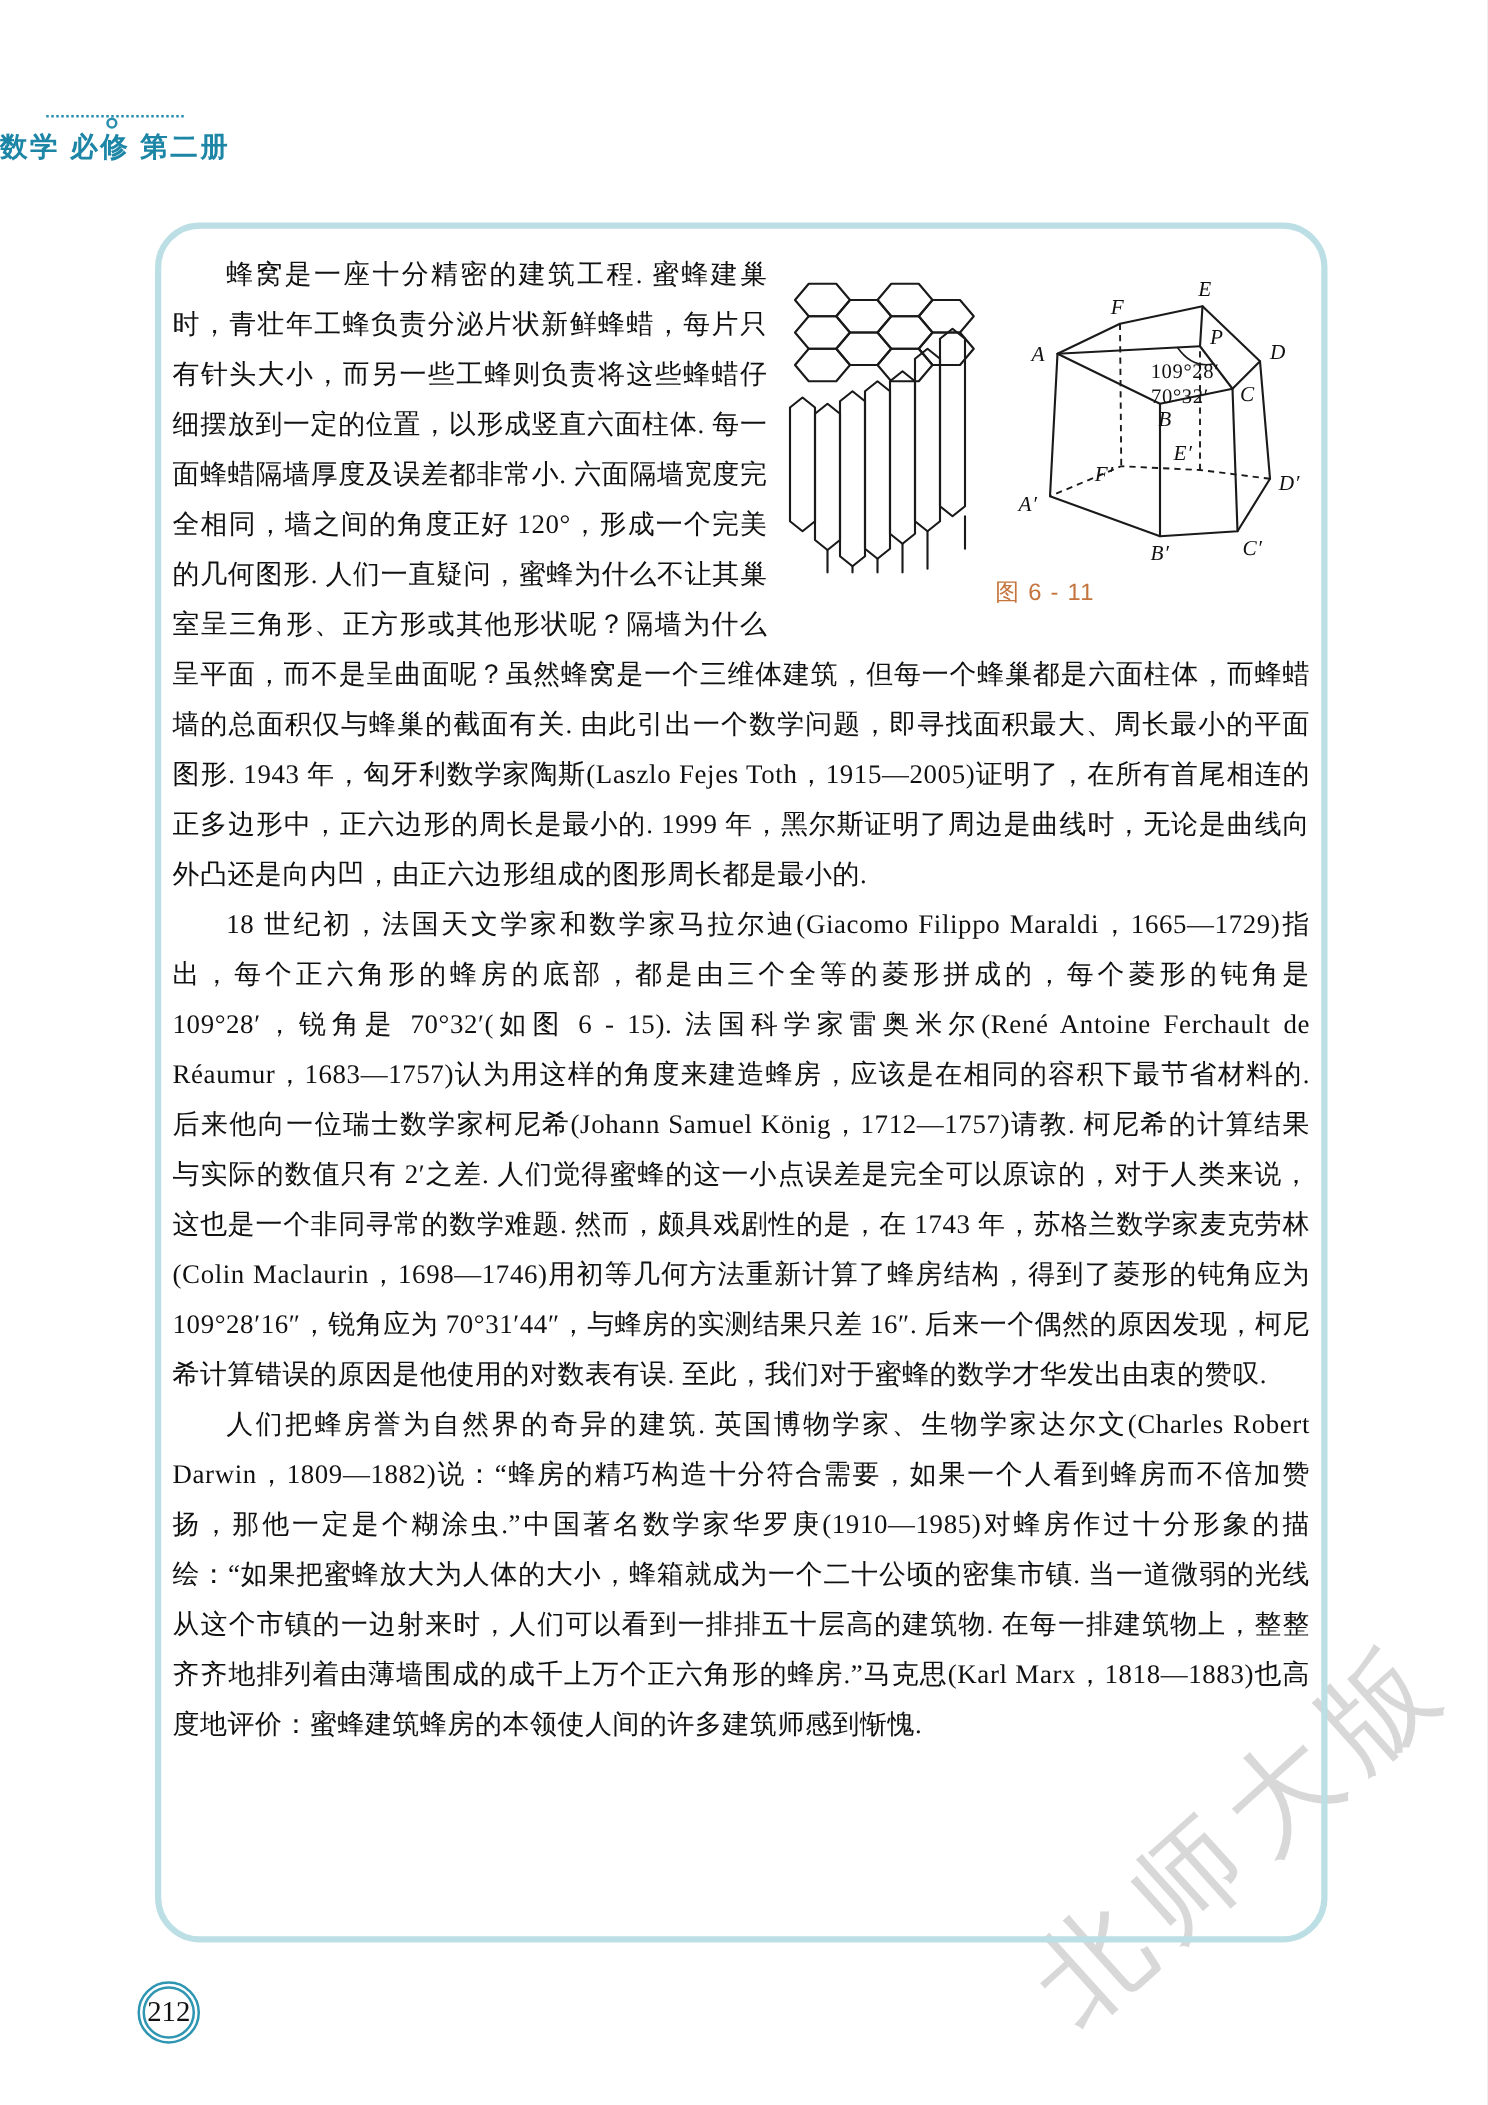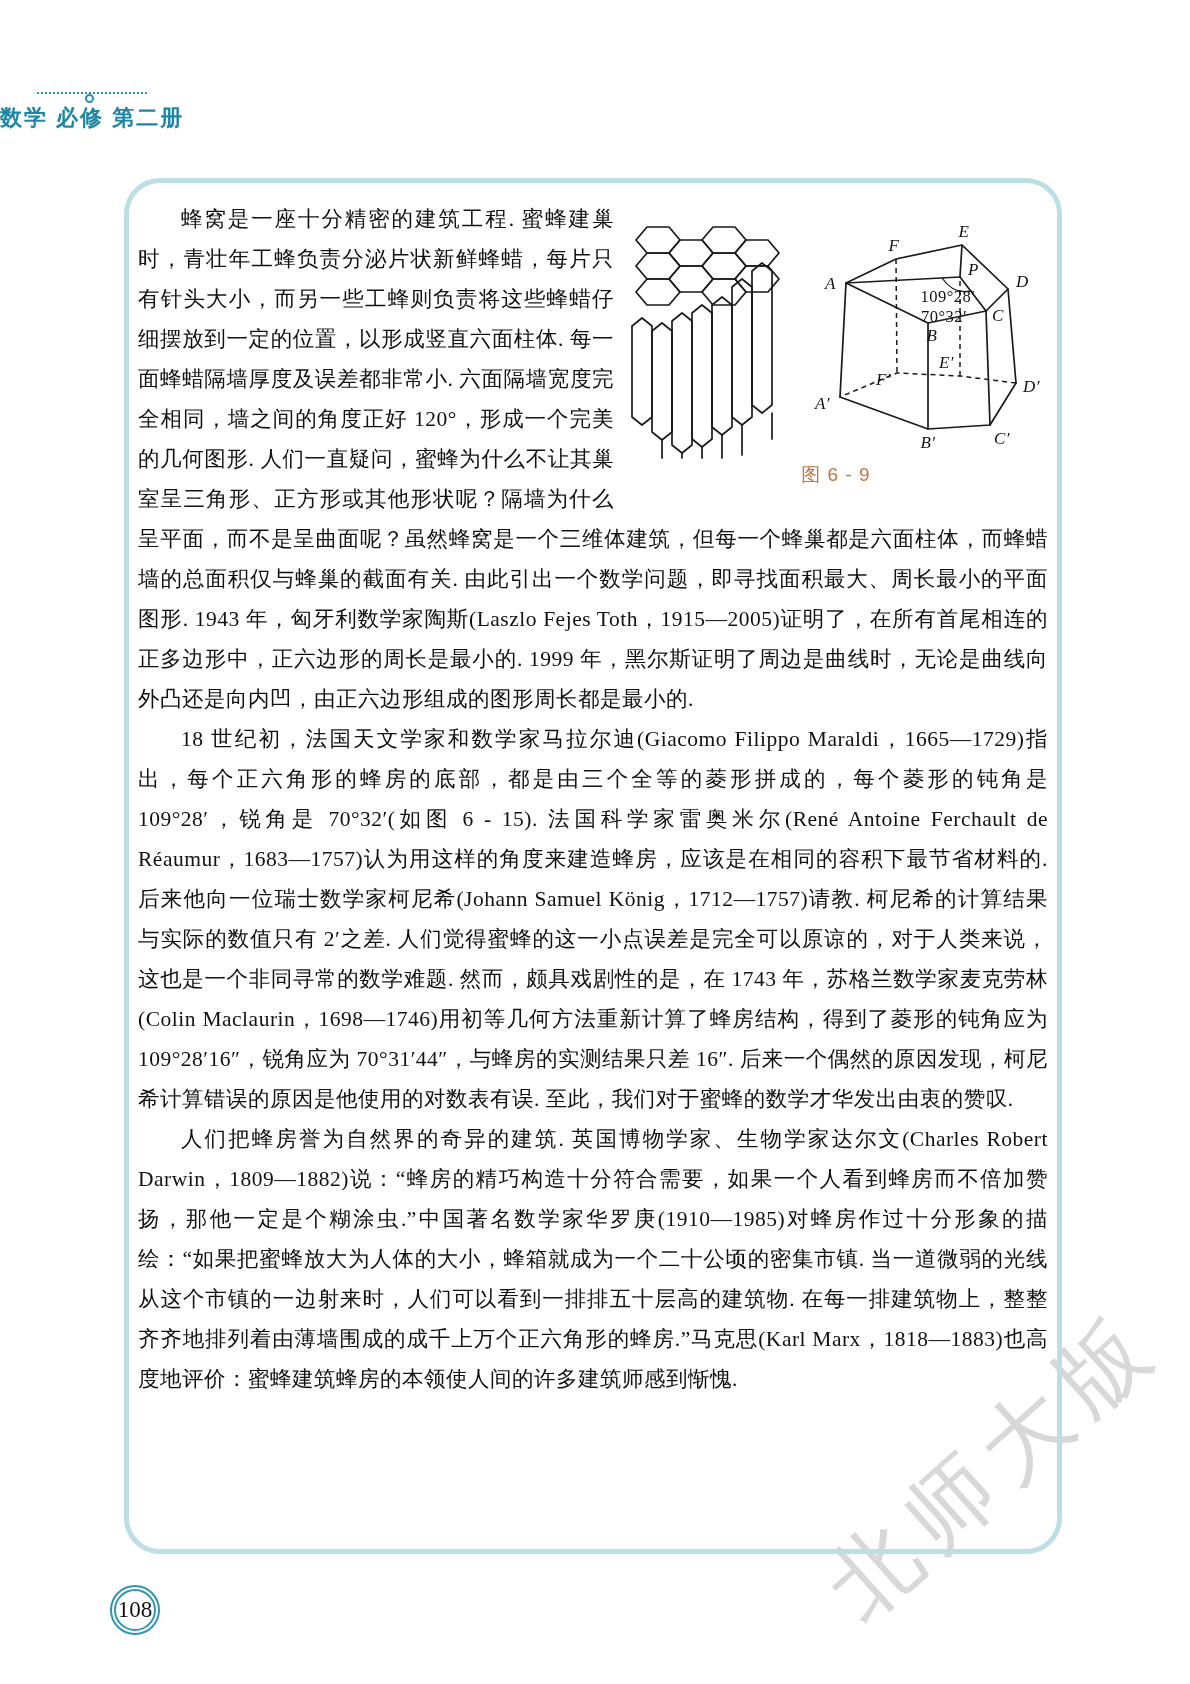--- a/index.html
+++ b/index.html
@@ -184,33 +184,33 @@
             <text class="lbl" x="34" y="208" text-anchor="end">A′</text>
             <text class="lbl" x="132" y="247" text-anchor="middle">B′</text>
             <text class="lbl" x="198" y="243">C′</text>
             <text class="lbl" x="227" y="191">D′</text>
             <text class="lbl" x="158" y="167" text-anchor="end">E′</text>
             <text class="lbl" x="95" y="184" text-anchor="end">F′</text>
             <text class="ang" x="152" y="101" text-anchor="middle">109°28′</text>
             <text class="ang" x="148" y="121" text-anchor="middle">70°32′</text>
           </svg>
         </span>
-        <span class="fig-caption" style="display:block">图 6 - 9</span>
+        <span class="fig-caption" style="display:block">图 6 - 11</span>
       </span><span>蜂窝是一座十分精密的建筑工程. 蜜蜂建巢时，青壮年工蜂负责分泌片状新鲜蜂蜡，每片只有针头大小，而另一些工蜂则负责将这些蜂蜡仔细摆放到一定的位置，以形成竖直六面柱体. 每一面蜂蜡隔墙厚度及误差都非常小. 六面隔墙宽度完全相同，墙之间的角度正好 120°，形成一个完美的几何图形. 人们一直疑问，蜜蜂为什么不让其巢室呈三角形、正方形或其他形状呢？隔墙为什么呈平面，而不是呈曲面呢？虽然蜂窝是一个三维体建筑，但每一个蜂巢都是六面柱体，而蜂蜡墙的总面积仅与蜂巢的截面有关. 由此引出一个数学问题，即寻找面积最大、周长最小的平面图形. 1943 年，匈牙利数学家陶斯(Laszlo Fejes Toth，1915—2005)证明了，在所有首尾相连的正多边形中，正六边形的周长是最小的. 1999 年，黑尔斯证明了周边是曲线时，无论是曲线向外凸还是向内凹，由正六边形组成的图形周长都是最小的.</span>
     </p>
 
     <p class="para">
       <span>18 世纪初，法国天文学家和数学家马拉尔迪(Giacomo Filippo Maraldi，1665—1729)指出，每个正六角形的蜂房的底部，都是由三个全等的菱形拼成的，每个菱形的钝角是 109°28′，锐角是 70°32′(如图 6 - 15). 法国科学家雷奥米尔(René Antoine Ferchault de Réaumur，1683—1757)认为用这样的角度来建造蜂房，应该是在相同的容积下最节省材料的. 后来他向一位瑞士数学家柯尼希(Johann Samuel König，1712—1757)请教. 柯尼希的计算结果与实际的数值只有 2′之差. 人们觉得蜜蜂的这一小点误差是完全可以原谅的，对于人类来说，这也是一个非同寻常的数学难题. 然而，颇具戏剧性的是，在 1743 年，苏格兰数学家麦克劳林(Colin Maclaurin，1698—1746)用初等几何方法重新计算了蜂房结构，得到了菱形的钝角应为 109°28′16″，锐角应为 70°31′44″，与蜂房的实测结果只差 16″. 后来一个偶然的原因发现，柯尼希计算错误的原因是他使用的对数表有误. 至此，我们对于蜜蜂的数学才华发出由衷的赞叹.</span>
     </p>
 
     <p class="para">
       <span>人们把蜂房誉为自然界的奇异的建筑. 英国博物学家、生物学家达尔文(Charles Robert Darwin，1809—1882)说：“蜂房的精巧构造十分符合需要，如果一个人看到蜂房而不倍加赞扬，那他一定是个糊涂虫.”中国著名数学家华罗庚(1910—1985)对蜂房作过十分形象的描绘：“如果把蜜蜂放大为人体的大小，蜂箱就成为一个二十公顷的密集市镇. 当一道微弱的光线从这个市镇的一边射来时，人们可以看到一排排五十层高的建筑物. 在每一排建筑物上，整整齐齐地排列着由薄墙围成的成千上万个正六角形的蜂房.”马克思(Karl Marx，1818—1883)也高度地评价：蜜蜂建筑蜂房的本领使人间的许多建筑师感到惭愧.</span>
     </p>
 
   </div>
 
   <div class="pagenum">
     <div class="pagenum-inner">
-      <span>108</span>
+      <span>212</span>
     </div>
   </div>
 
 </div>
 
 </body></html>

